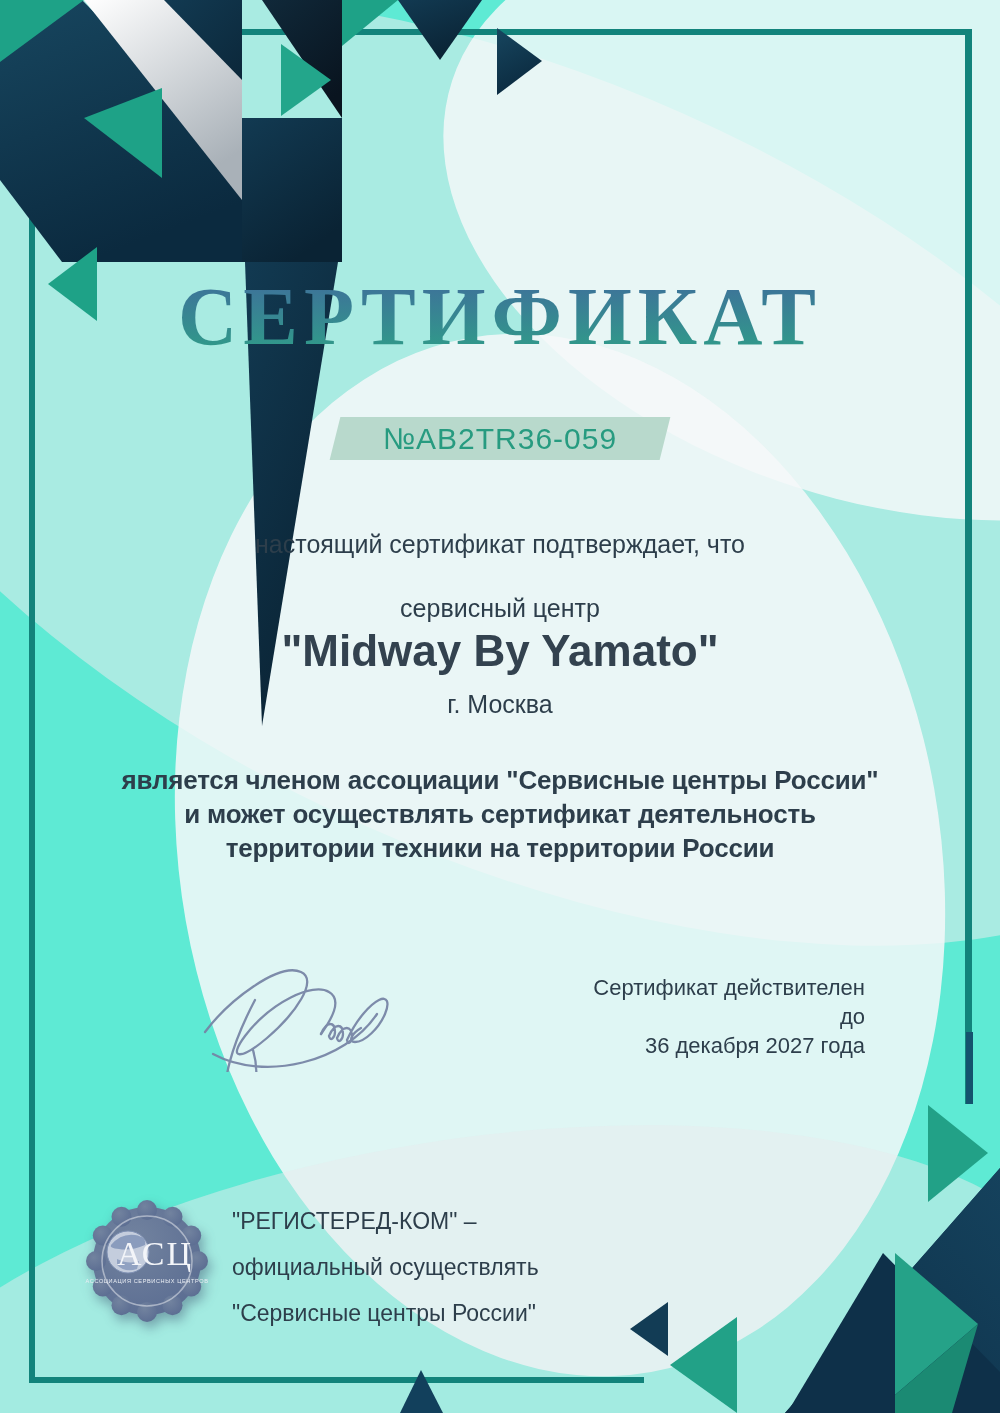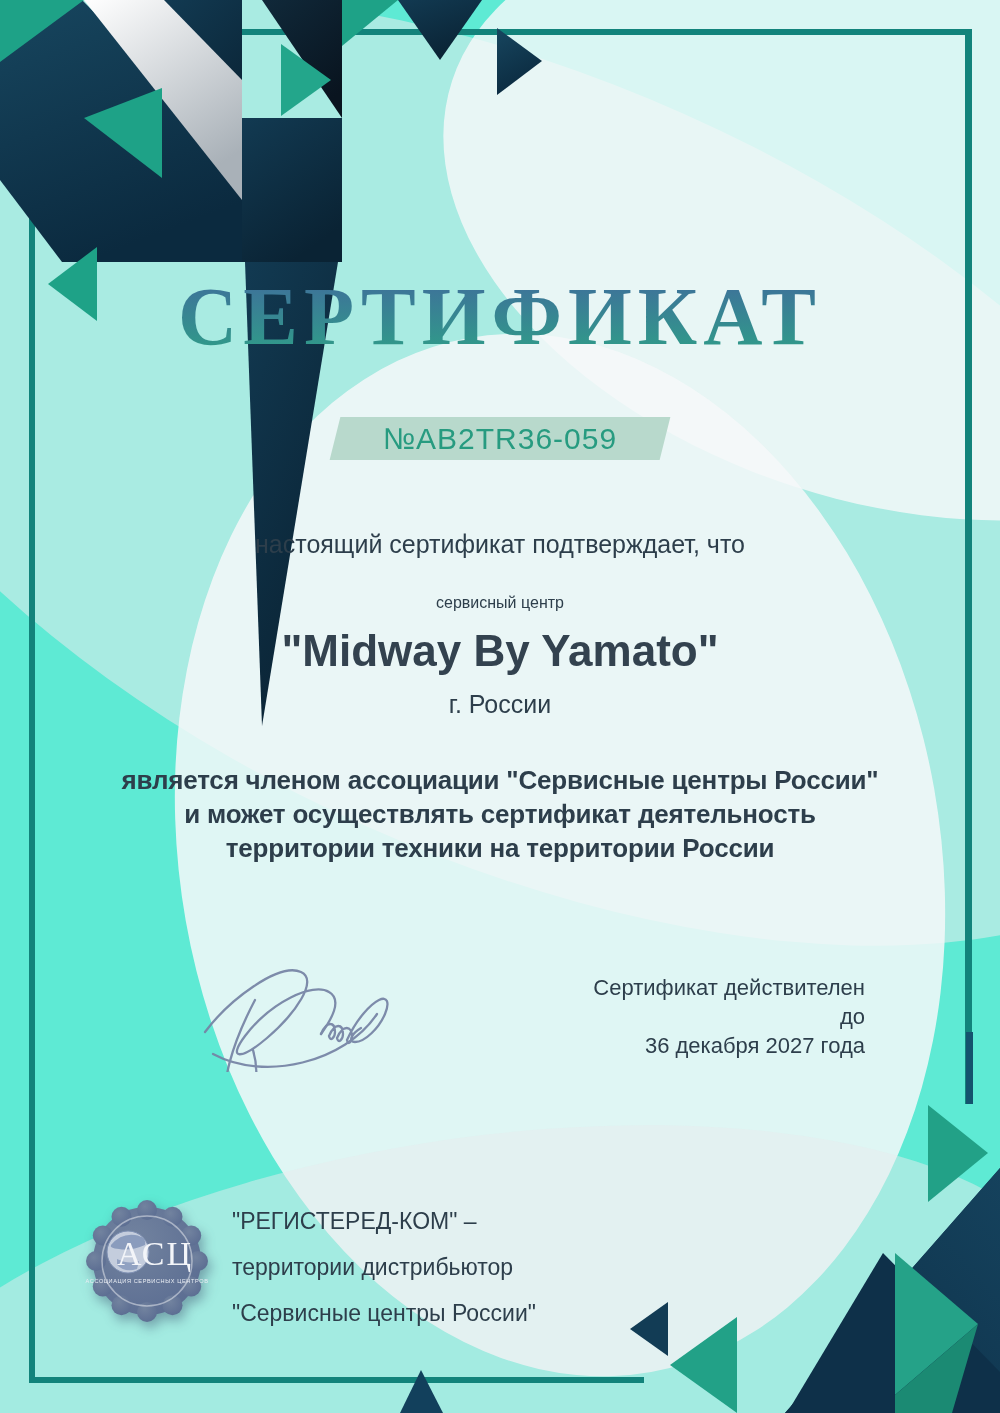--- a/index.html
+++ b/index.html
@@ -30,21 +30,21 @@
     background:linear-gradient(180deg,#3f6f9b 8%,#2f9e88 92%);
     -webkit-background-clip:text;background-clip:text;color:transparent;
     -webkit-text-fill-color:transparent;}
 
   .badge{position:absolute;left:50%;top:417px;transform:translateX(-50%) skewX(-14deg);
     width:330px;height:43px;background:#b8d9cc;display:flex;align-items:center;justify-content:center;}
   .badge span{transform:skewX(14deg);color:#279b80;font-size:30px;letter-spacing:1px;}
 
   .txt{position:absolute;left:0;width:100%;text-align:center;color:#2d3e4b;margin-top:32px;}
   .intro{top:498px;font-size:25px;}
-  .holder-type{top:562px;font-size:16px;}
+  .holder-type{top:562px;font-size:25px;}
   .holder-name{top:594px;font-size:44px;font-weight:600;color:#33424f;}
   .holder-city{top:658px;font-size:25px;}
   .body-par{top:731px;font-size:26px;font-weight:600;line-height:34px;letter-spacing:-.2px;}
 
   .validity{position:absolute;left:575px;top:973px;width:290px;text-align:right;
     color:#2d3e4b;font-size:22px;line-height:29px;}
 
   .signature{position:absolute;left:195px;top:942px;}
 
   .seal{position:absolute;left:84px;top:1198px;filter:drop-shadow(3px 6px 6px rgba(45,58,92,.40));}
@@ -122,21 +122,21 @@
 
   <div class="title">СЕРТИФИКАТ</div>
 
   <div class="badge">
     <span>№AB2TR36-059</span>
   </div>
 
   <div class="txt intro">настоящий сертификат подтверждает, что</div>
   <div class="txt holder-type">сервисный центр</div>
   <div class="txt holder-name">"Midway By Yamato"</div>
-  <div class="txt holder-city">г. России</div>
+  <div class="txt holder-city">г. Москва</div>
 
   <div class="txt body-par">
     <div>является членом ассоциации "Сервисные центры России"</div>
     <div>и может осуществлять сертификат деятельность</div>
     <div>территории техники на территории России</div>
   </div>
 
   <svg class="signature" width="200" height="130" viewBox="0 0 200 130">
     <g fill="none" stroke="#7583a4" stroke-width="2.3" stroke-linecap="round" opacity="0.92">
       <path d="M18 112 C70 140 150 120 182 72"></path>
@@ -179,17 +179,17 @@
       <path d="M-36 -16 q10 -12 24 -10 q12 2 10 10 q-14 6 -26 4 q-10 -1 -8 -4z" fill="#8a9cbd"></path>
       <path d="M-30 -2 q12 6 22 2 l-2 8 q-12 4 -20 -4z" fill="#91a2c2"></path>
       <circle cx="-19" cy="-9" r="21" fill="none" stroke="#7d8fb2" stroke-width="1"></circle>
     </g>
     <text x="8" y="4" text-anchor="middle" font-family="Liberation Serif, DejaVu Serif, serif" font-size="34" letter-spacing="2" fill="#f3f5f9">АСЦ</text>
     <text x="0" y="22" text-anchor="middle" font-family="Liberation Sans, sans-serif" font-size="5.6" letter-spacing="0.6" fill="#e9edf4">АССОЦИАЦИЯ СЕРВИСНЫХ ЦЕНТРОВ</text>
   </svg>
 
   <div class="issuer">
     <div>"РЕГИСТЕРЕД-КОМ" –</div>
-    <div>территории дистрибьютор</div>
+    <div>официальный осуществлять</div>
     <div>"Сервисные центры России"</div>
   </div>
 
 </div>
 
 </body></html>

